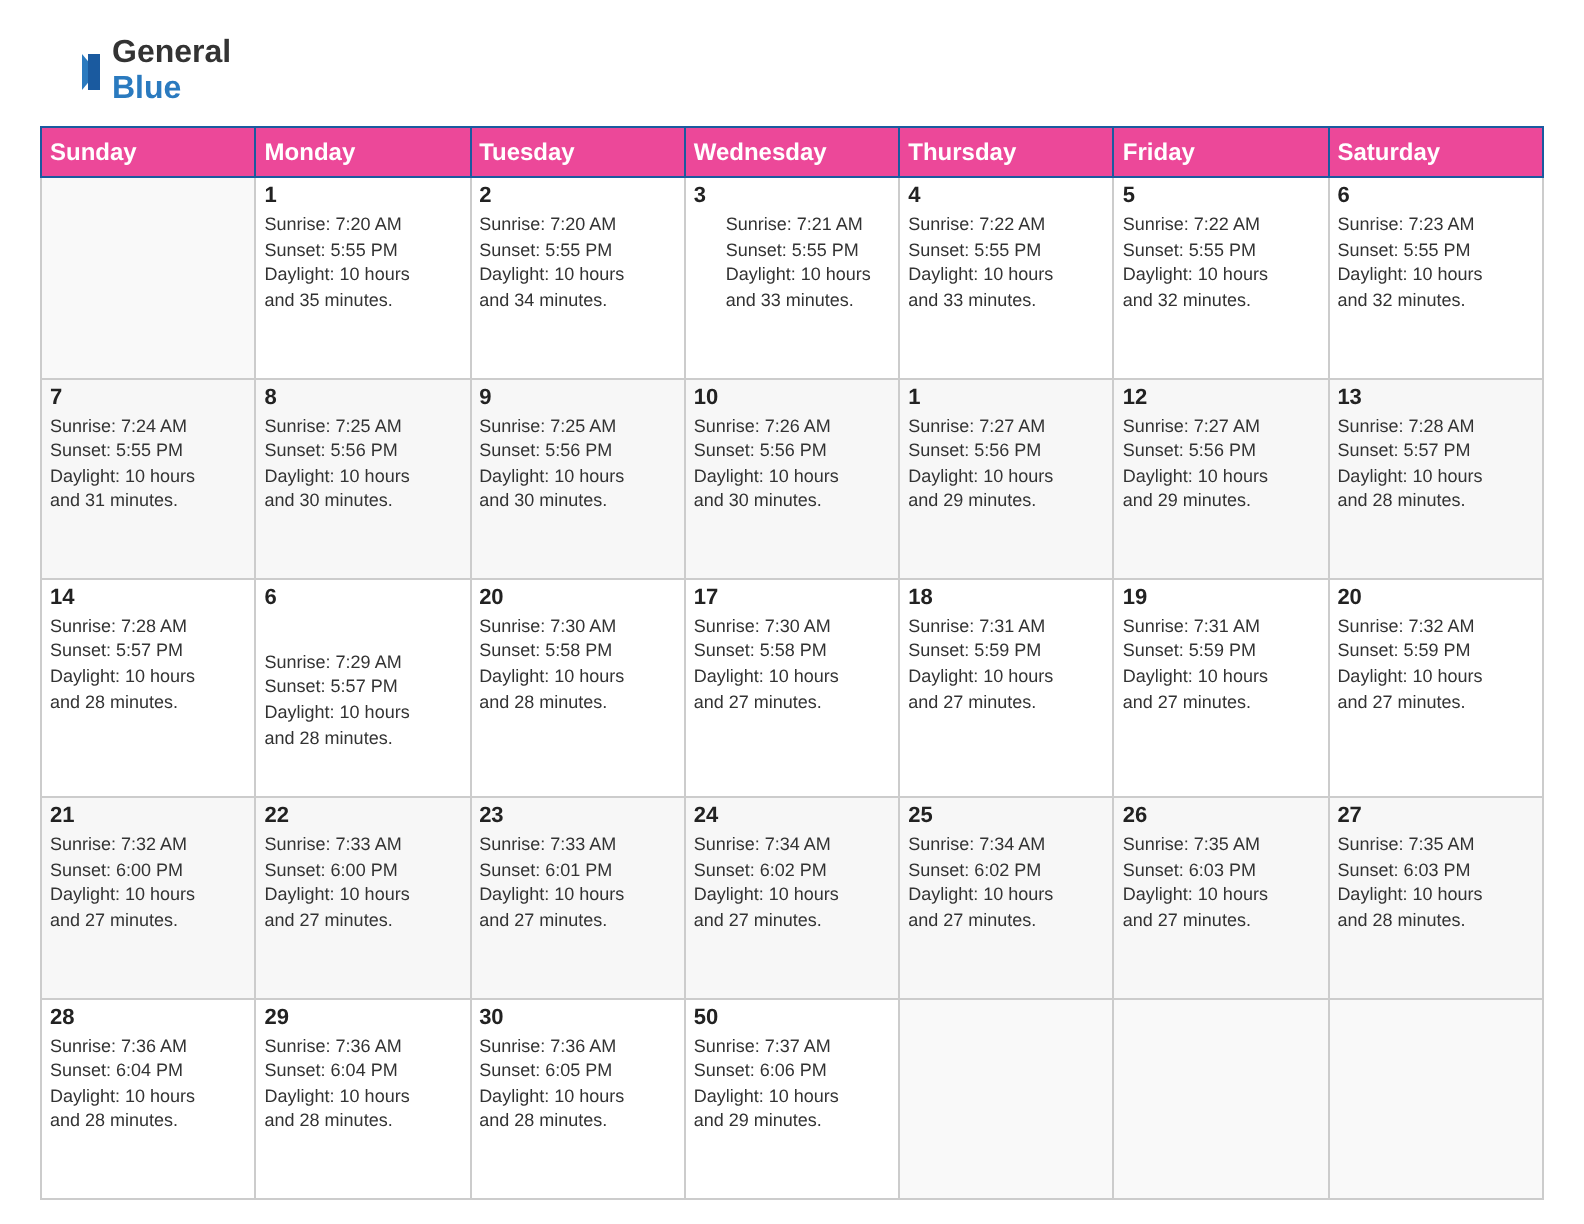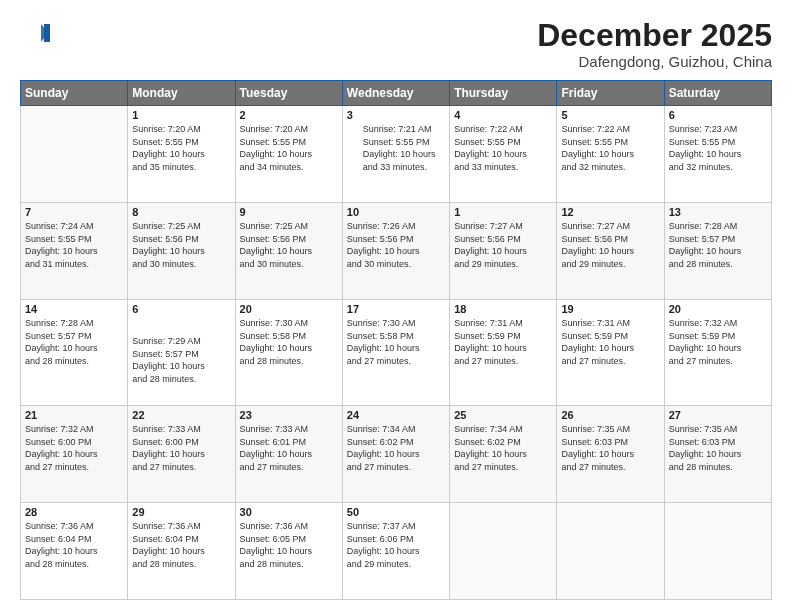--- a/index.html
+++ b/index.html
@@ -61,21 +61,21 @@
       color: #444;
     }
     .calendar {
       flex: 1;
       border: 1px solid #ccc;
       border-collapse: collapse;
       width: 100%;
       table-layout: fixed;
     }
     .calendar th {
-      background: #737373;
+      background: #ec4899;
       color: #fff;
       font-size: 12px;
       font-weight: bold;
       padding: 5px 4px;
       text-align: left;
       border: 1px solid #1a5a9f;
     }
     .calendar td {
       border: 1px solid #ccc;
       vertical-align: top;
@@ -111,24 +111,24 @@
 </head>
 <body>
 
 <div class="page">
   <div class="header">
     <div class="logo">
       <svg class="logo-icon" viewBox="0 0 40 40">
         <polygon points="28,8 38,20 28,32" fill="#2a7abf"></polygon>
         <polygon points="32,8 40,8 40,32 32,32" fill="#1a5a9f"></polygon>
       </svg>
-    </div>
-    <div class="title-block">
-      <div class="month-title">December 2025</div>
-      <div class="location">Dafengdong, Guizhou, China</div>
+      <div class="logo-text">
+        <span class="logo-general">General</span>
+        <span class="logo-blue">Blue</span>
+      </div>
     </div>
   </div>
 
   <table class="calendar">
     <thead>
       <tr>
       <th>Sunday</th>
           <th>Monday</th>
           <th>Tuesday</th>
           <th>Wednesday</th>

